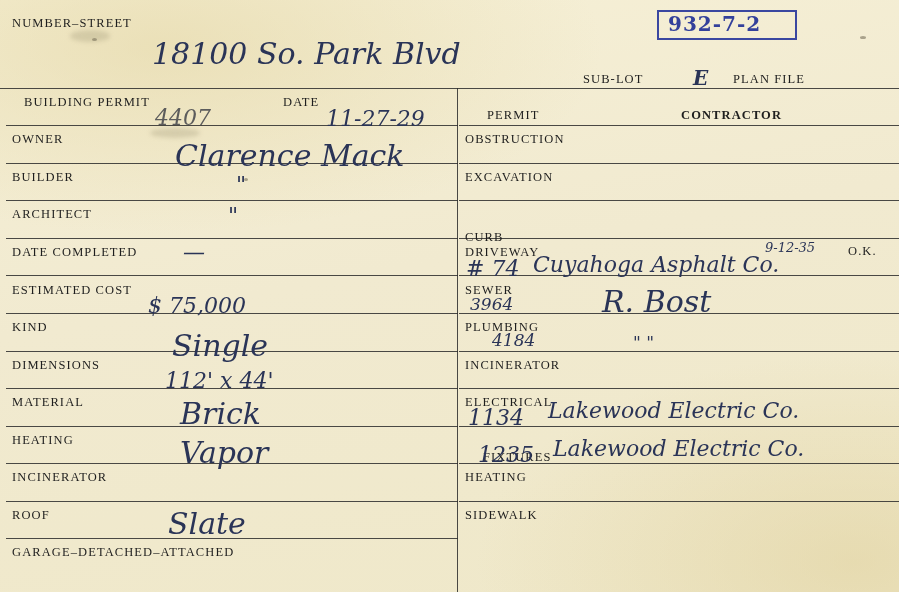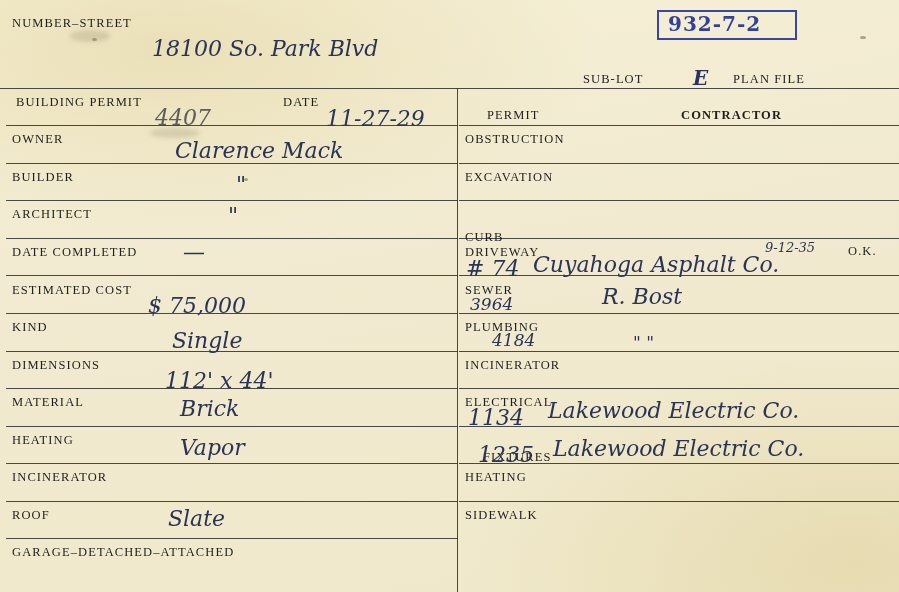--- a/index.html
+++ b/index.html
@@ -50,21 +50,21 @@
   }
   .hand {
     position: absolute;
     font-family: "DejaVu Serif", serif;
     font-style: italic;
     color: #2a3457;
     white-space: nowrap;
     font-weight: 500;
   }
   .hand.pencil { color: #5c5c5c; }
-  .big { font-size: 22px; }
+  .big { font-size: 30px; }
   .med { font-size: 22px; }
   .sm  { font-size: 17px; }
   .xs  { font-size: 13px; }
   #stamp-box {
     position: absolute;
     left: 657px;
     top: 10px;
     width: 140px;
     height: 30px;
     border: 2px solid #3a47a0;
@@ -138,21 +138,21 @@
   <div class="rule" style="left:459px; top:275px; width:440px;"></div>
   <div class="rule" style="left:459px; top:313px; width:440px;"></div>
   <div class="rule" style="left:459px; top:351px; width:440px;"></div>
   <div class="rule" style="left:459px; top:388px; width:440px;"></div>
   <div class="rule" style="left:459px; top:426px; width:440px;"></div>
   <div class="rule" style="left:459px; top:463px; width:440px;"></div>
   <div class="rule" style="left:459px; top:501px; width:440px;"></div>
 
   <div class="vrule" style="left:457px; top:88px; height:504px;"></div>
 
-  <div class="lbl" style="left:16px; top:95px;">BUILDING PERMIT</div>
+  <div class="lbl" style="left:24px; top:95px;">BUILDING PERMIT</div>
   <div class="lbl" style="left:283px; top:95px;">DATE</div>
   <div class="lbl" style="left:12px; top:132px;">OWNER</div>
   <div class="lbl" style="left:12px; top:170px;">BUILDER</div>
   <div class="lbl" style="left:12px; top:207px;">ARCHITECT</div>
   <div class="lbl" style="left:12px; top:245px;">DATE COMPLETED</div>
   <div class="lbl" style="left:12px; top:283px;">ESTIMATED COST</div>
   <div class="lbl" style="left:12px; top:320px;">KIND</div>
   <div class="lbl" style="left:12px; top:358px;">DIMENSIONS</div>
   <div class="lbl" style="left:12px; top:395px;">MATERIAL</div>
   <div class="lbl" style="left:12px; top:433px;">HEATING</div>

